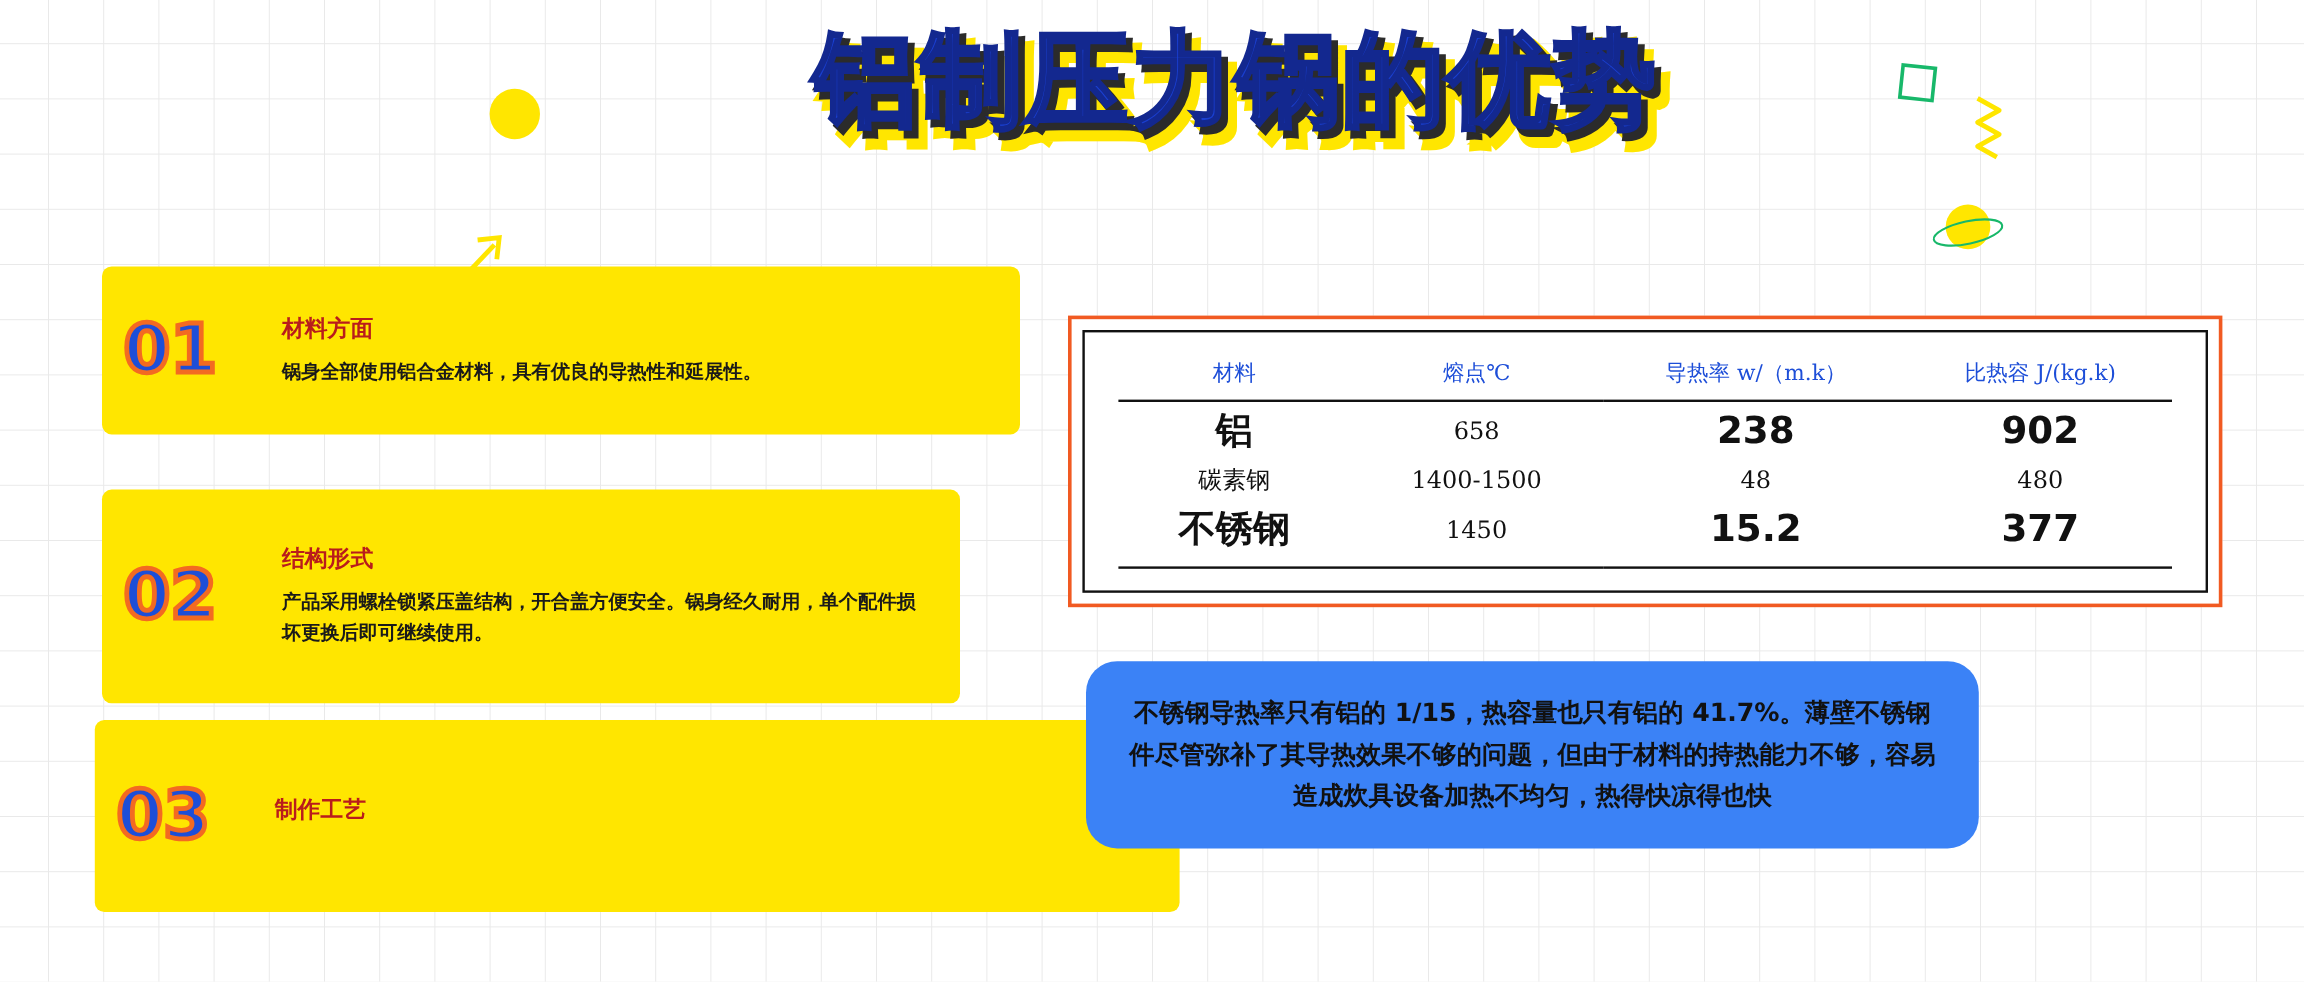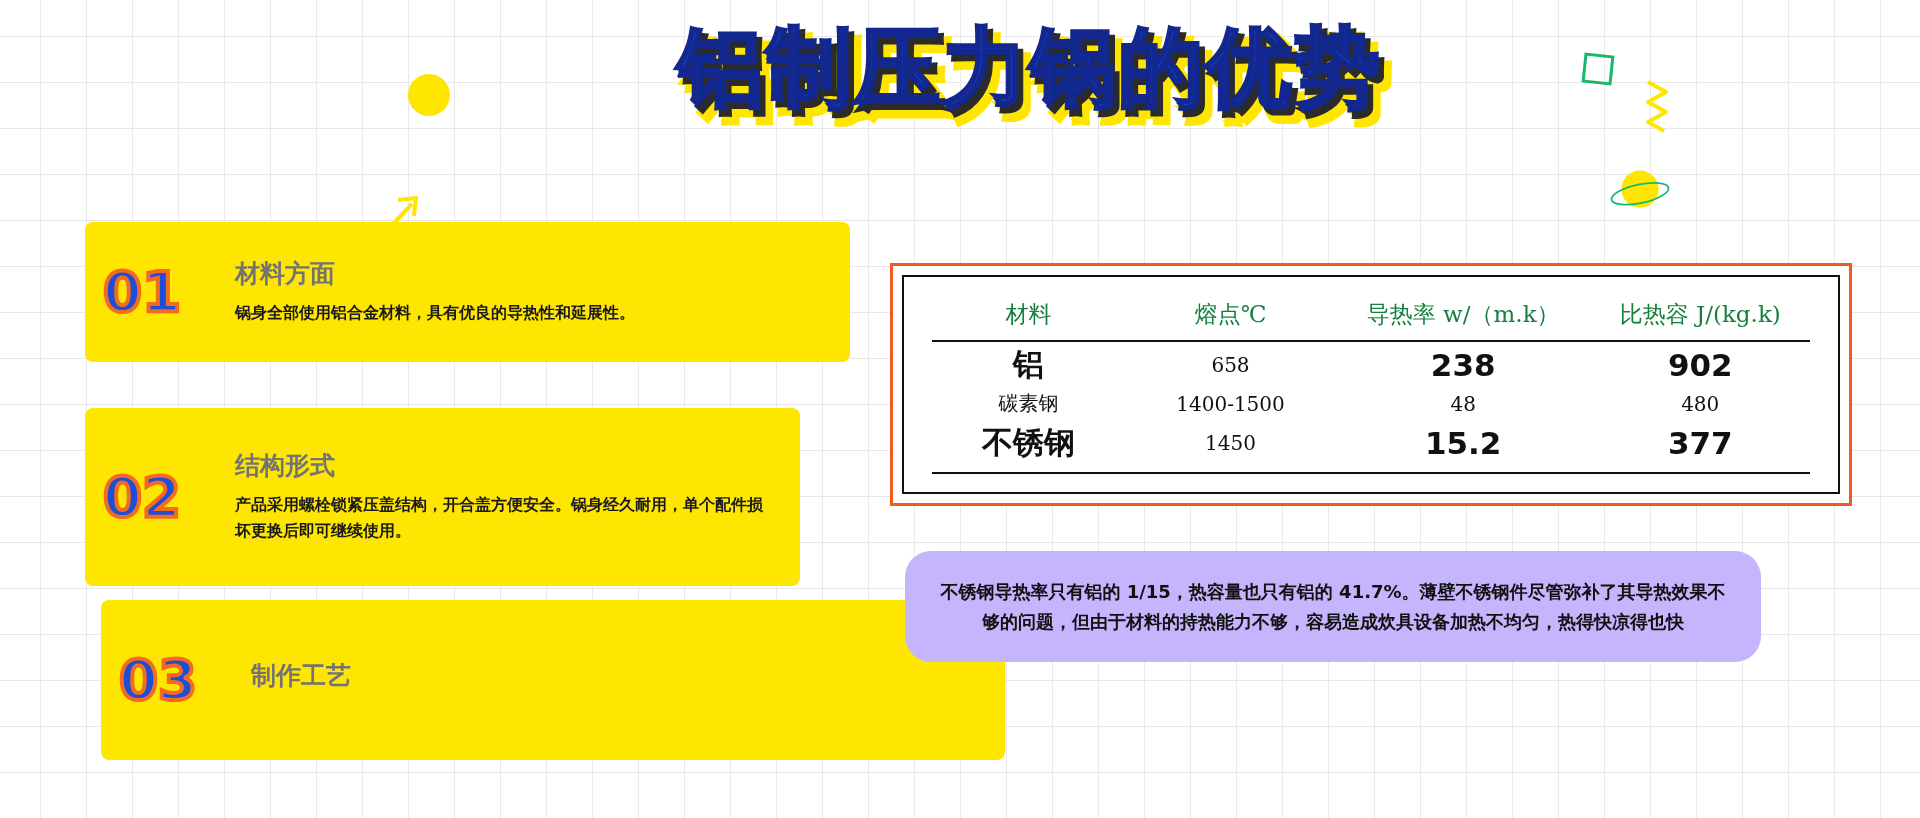--- a/index.html
+++ b/index.html
@@ -87,23 +87,23 @@
   }
   .card .body {
     position: absolute;
     left: 150px;
     right: 24px;
     top: 50%;
     transform: translateY(-50%);
   }
   .card .heading {
     font-family: Liberation Sans, sans-serif;
-    font-size: 25px;
-    font-weight: bold;
-    color: #737373;
+    font-size: 19px;
+    font-weight: bold;
+    color: #b91c1c;
     margin-bottom: 10px;
   }
   .card .desc {
     font-family: "DejaVu Sans", sans-serif;
     font-size: 16px;
     font-weight: bold;
     color: #1a1a1a;
     line-height: 1.65;
   }
 
@@ -126,22 +126,22 @@
     padding: 18px 28px;
   }
   table.spec {
     width: 100%;
     height: 100%;
     border-collapse: collapse;
     font-family: "DejaVu Serif", serif;
   }
   table.spec th {
     font-weight: normal;
-    font-size: 23px;
-    color: #15803d;
+    font-size: 18px;
+    color: #1d4ed8;
     padding: 4px 0 10px 0;
     border-bottom: 2px solid #111;
     text-align: center;
   }
   table.spec td {
     text-align: center;
     color: #111;
     padding: 2px 0;
   }
   table.spec tr.big td {
@@ -161,27 +161,27 @@
   table.spec tr.last td {
     border-bottom: 2px solid #111;
     padding-bottom: 8px;
   }
 
   
   .note {
     position: absolute;
     left: 905px;
     top: 551px;
-    width: 856px;
+    width: 744px;
     padding: 26px 34px;
-    background: #c4b5fd;
+    background: #3b82f6;
     border-radius: 26px;
     box-sizing: border-box;
     font-family: "DejaVu Sans", sans-serif;
-    font-size: 18px;
+    font-size: 21px;
     font-weight: bold;
     color: #111;
     line-height: 1.65;
     text-align: center;
   }
 
   
   .deco { position: absolute; }
   .dot-yellow {
     width: 42px; height: 42px;
@@ -242,21 +242,21 @@
   </div>
 
   <div class="card" style="left:85px; top:408px; width:715px; height:178px;">
     <div class="num">02</div>
     <div class="body">
       <div class="heading">结构形式</div>
       <div class="desc">产品采用螺栓锁紧压盖结构，开合盖方便安全。锅身经久耐用，单个配件损坏更换后即可继续使用。</div>
     </div>
   </div>
 
-  <div class="card" style="left:101px; top:600px; width:904px; height:160px;">
+  <div class="card" style="left:79px; top:600px; width:904px; height:160px;">
     <div class="num">03</div>
     <div class="body">
       <div class="heading">制作工艺</div>
     </div>
   </div>
 
   <div class="table-panel">
     <div class="table-inner">
       <table class="spec">
         <thead>

